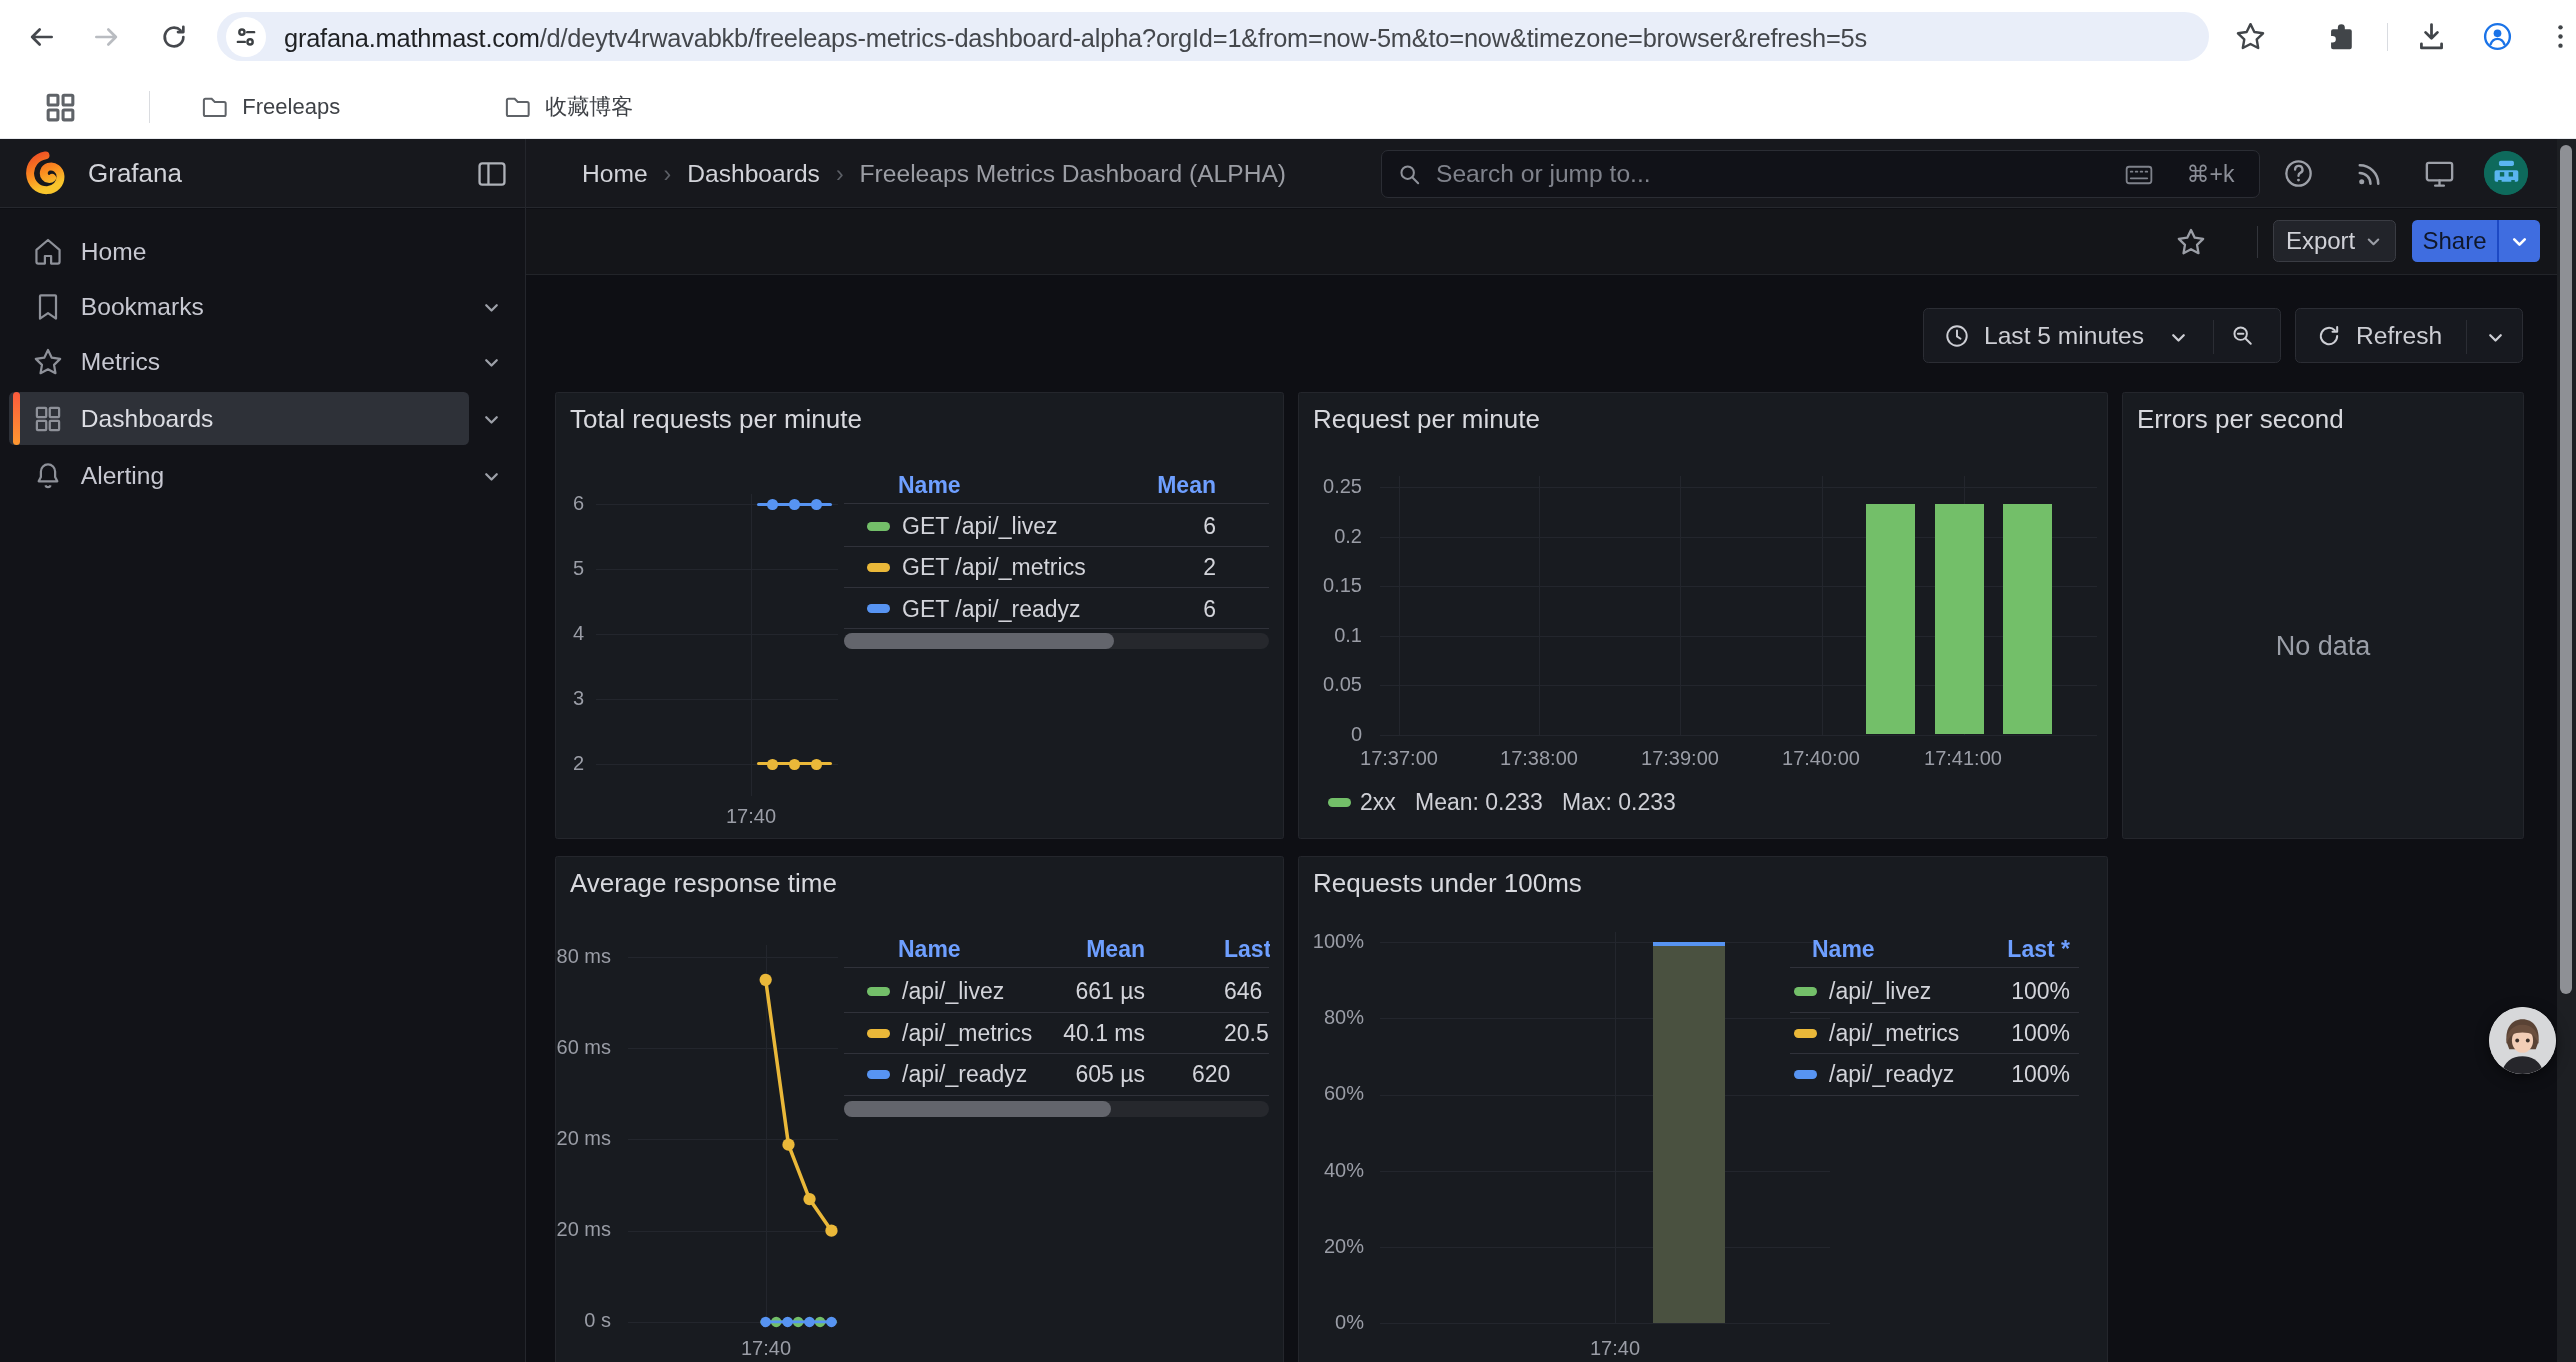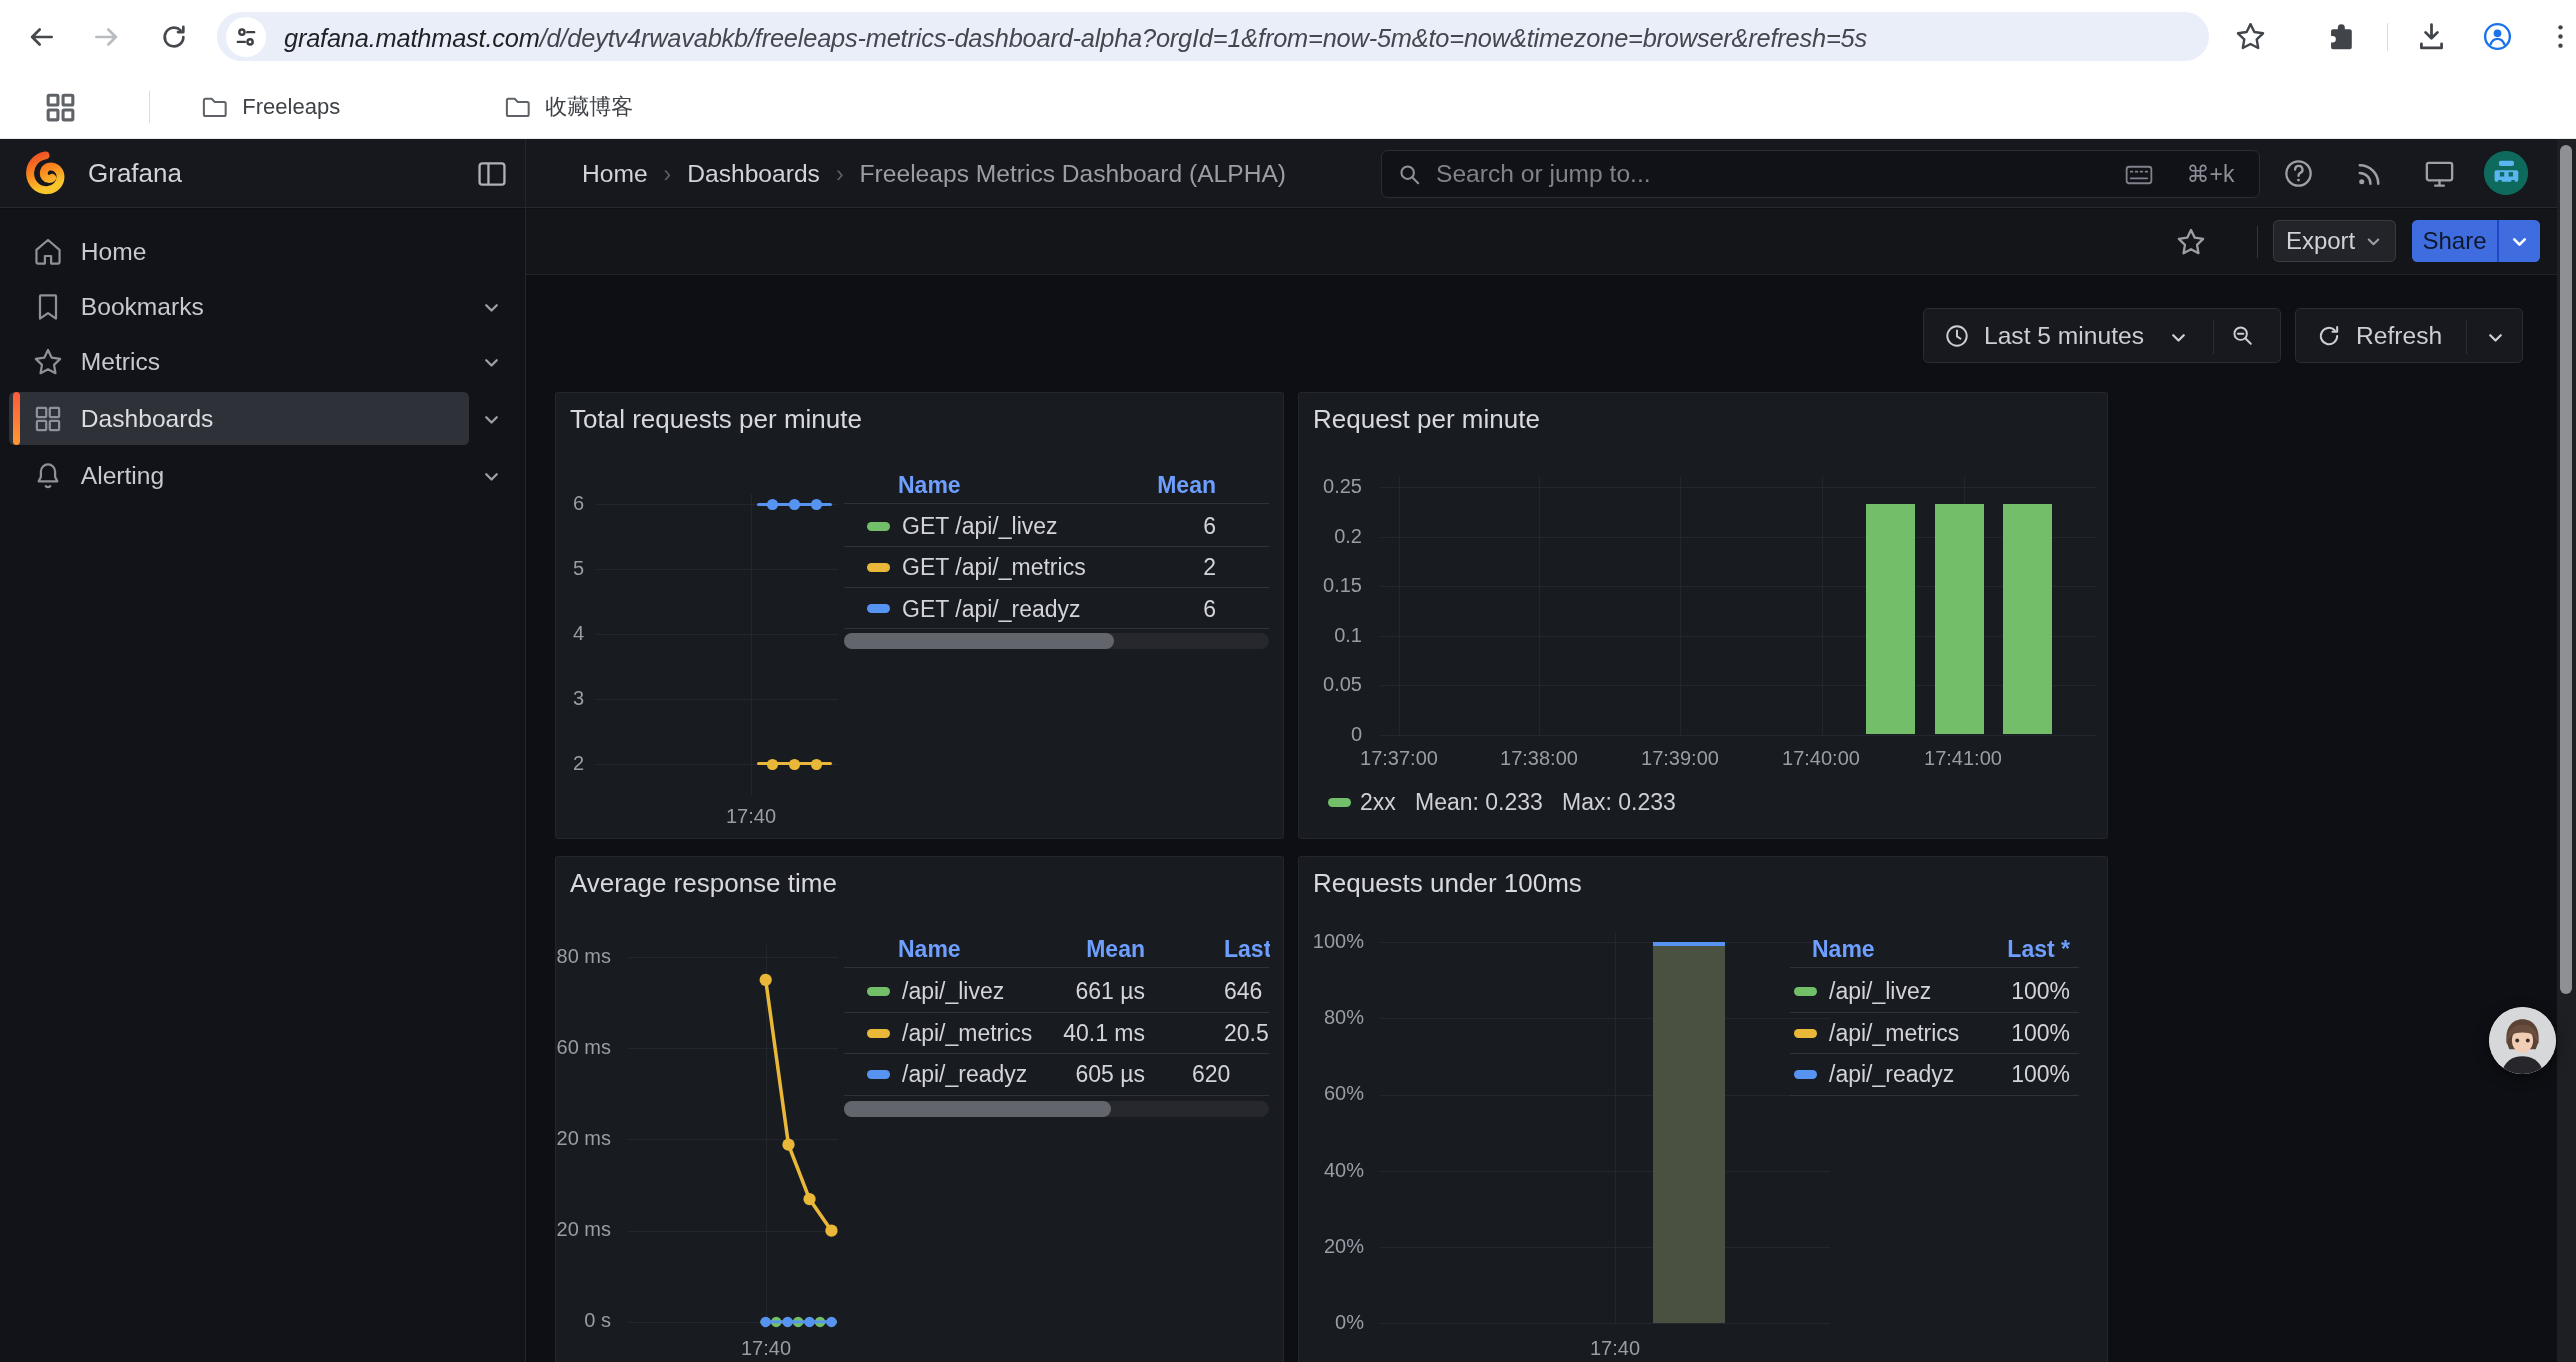--- a/index.html
+++ b/index.html
@@ -4,21 +4,21 @@
 <style>
   * { margin:0; padding:0; box-sizing:border-box; }
   html,body { width:2576px; height:1363px; }
   body { position:relative; overflow:hidden; background:#0e0f14; font-family:"Liberation Sans","DejaVu Sans",sans-serif; }
   .abs { position:absolute; }
   svg { display:block; }
 
   
   .chrome-toolbar { position:absolute; left:0; top:0; width:2576px; height:74px; background:#ffffff; }
   .nav-ic { position:absolute; top:21px; width:32px; height:32px; color:#45484d; cursor:pointer; }
-  .omnibox { position:absolute; left:217px; top:12.3px; width:1992px; height:49px; background:#e9eef9; border-radius:24.6px;font-style:italic; }
+  .omnibox { position:absolute; left:217px; top:12.3px; width:1992px; height:49px; background:#e9eef9; border-radius:24.6px; }
   .siteinfo { position:absolute; left:8.8px; top:4.4px; width:40px; height:40px; background:#ffffff; border-radius:50%; display:flex; align-items:center; justify-content:center; color:#3c4043; }
   .urltext { position:absolute; left:67px; top:11.4px; font-size:25.4px; white-space:nowrap; overflow:hidden; width:1894px; letter-spacing:-0.2px; }
   .url-domain { color:#1f2124; }
   .url-path { color:#44474c; }
   .tb-right { position:absolute; top:20px; width:33px; height:33px; color:#414549; cursor:pointer; }
   .tb-divider { position:absolute; left:2387px; top:23px; width:0.9px; height:28px; background:#d9dce1; }
 
   .bookmarks-bar { position:absolute; left:0; top:74px; width:2576px; height:65px; background:#ffffff; border-bottom:0.9px solid #e8eaee; }
   .bm-divider { position:absolute; left:149px; top:16.7px; width:0.9px; height:32px; background:#dadce0; }
   .bm-item { position:absolute; top:14px; height:37px; display:flex; align-items:center; gap:14px; color:#54575c; cursor:pointer; padding:0 12.3px; border-radius:7px; }
@@ -473,20 +473,24 @@
     <div class="xtick" style="left:452px;width:140px;top:354px">17:40:00</div>
     <div class="xtick" style="left:594px;width:140px;top:354px">17:41:00</div>
     <div>
       <div class="pill" style="left:29px;top:405px;background:#73BF69"></div>
       <div class="legend-row" style="left:61px;top:396px">2xx</div>
       <div class="legend-row" style="left:116px;top:396px">Mean: 0.233</div>
       <div class="legend-row" style="left:263px;top:396px">Max: 0.233</div>
     </div>
   </div>
 
+  <div class="panel" style="left:2122px;top:253px;width:402px;height:447px">
+    <div class="panel-title">Errors per second</div>
+    <div class="nodata" style="top:238px">No data</div>
+  </div>
 
   <div class="panel" style="left:555px;top:717px;width:729px;height:526px">
     <div class="panel-title">Average response time</div>
     <div class="ytick" style="left:0;width:55px;top:88px">80 ms</div>
     <div class="ytick" style="left:0;width:55px;top:179px">60 ms</div>
     <div class="ytick" style="left:0;width:55px;top:270px">20 ms</div>
     <div class="ytick" style="left:0;width:55px;top:361px">20 ms</div>
     <div class="ytick" style="left:0;width:55px;top:452px">0 s</div>
     <div>
       <div class="hgrid" style="left:72px;width:210px;top:100px"></div>

